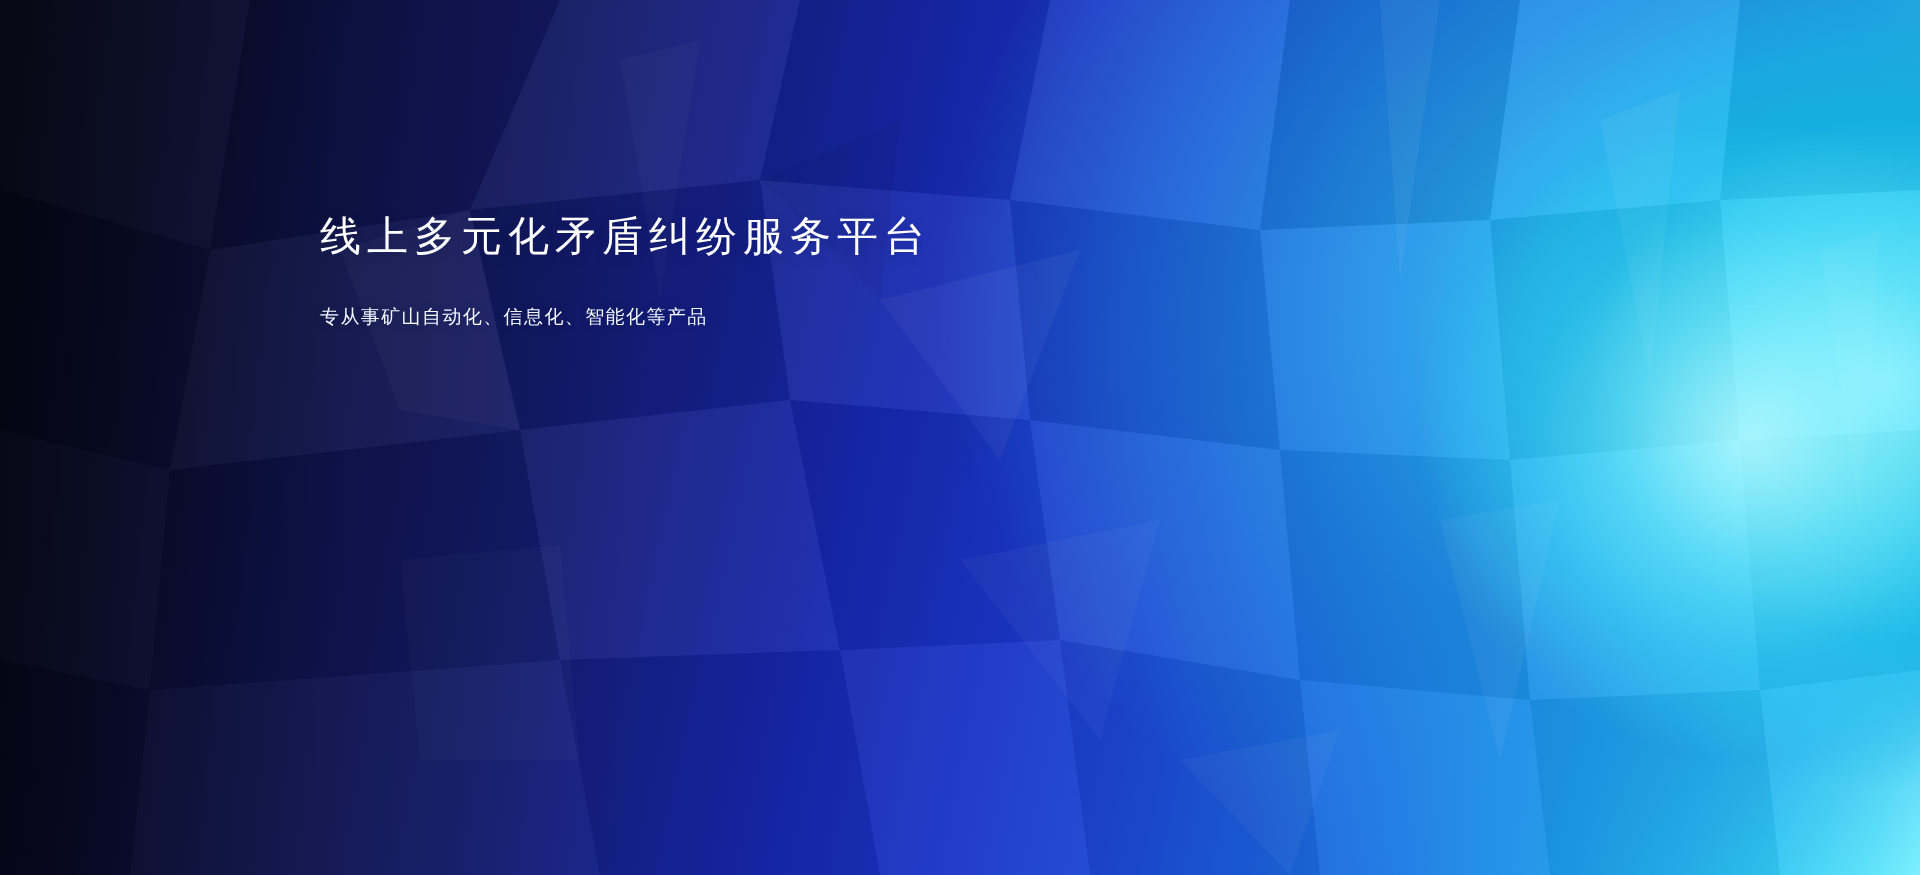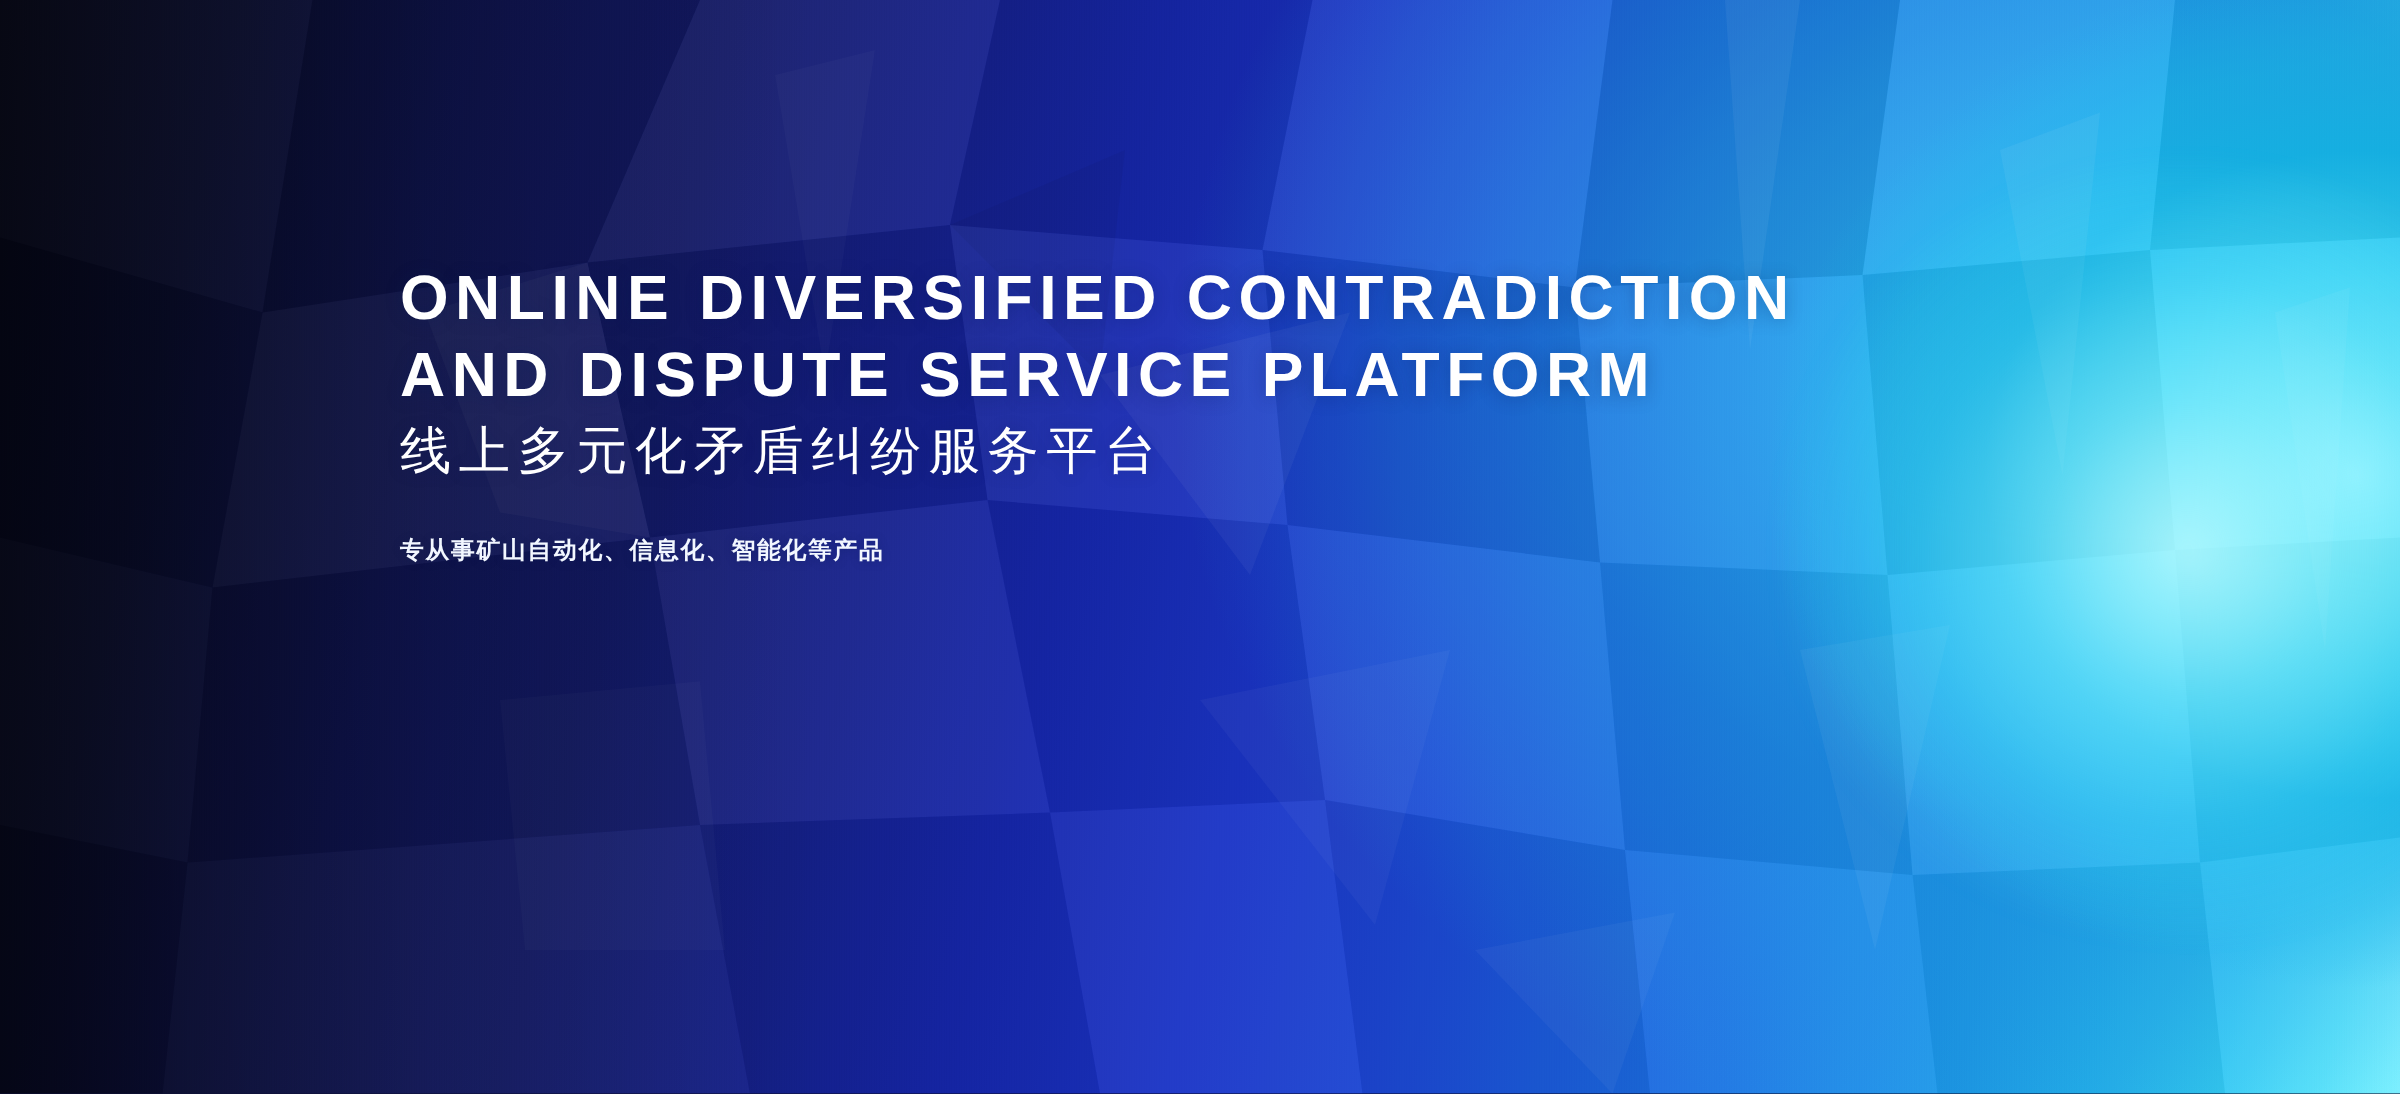--- a/index.html
+++ b/index.html
@@ -117,21 +117,21 @@
   .desc {
     margin-top:38px;
     color:#f2f7ff;
     font-size:19px;
     font-weight:400;
     line-height:34px;
     letter-spacing:1.4px;
     white-space:nowrap;
     text-shadow:0 1px 8px rgba(0,22,80,0.30);
   }
-  .desc .ln { display:block;font-weight:bold; }
+  .desc .ln { display:block; }
 </style>
 </head>
 <body>
 
 <div class="banner">
 
   <div class="bg-base"></div>
 
   <div class="bg-polys">
     <svg viewBox="0 0 1920 875" xmlns="http://www.w3.org/2000/svg" preserveAspectRatio="none">
@@ -187,24 +187,20 @@
       </g>
     </svg>
   </div>
 
   <div class="bg-texture"></div>
   <div class="bg-vignette"></div>
   <div class="bg-glow"></div>
 
   <div class="content">
 
-    <h1 class="title-en">
-      <span class="ln">ONLINE DIVERSIFIED CONTRADICTION</span>
-      <span class="ln">AND DISPUTE SERVICE PLATFORM</span>
-    </h1>
 
     <h2 class="title-cn">线上多元化矛盾纠纷服务平台</h2>
 
     <div class="desc">
       <span class="ln">专从事矿山自动化、信息化、智能化等产品</span>
     </div>
 
   </div>
 </div>
 

